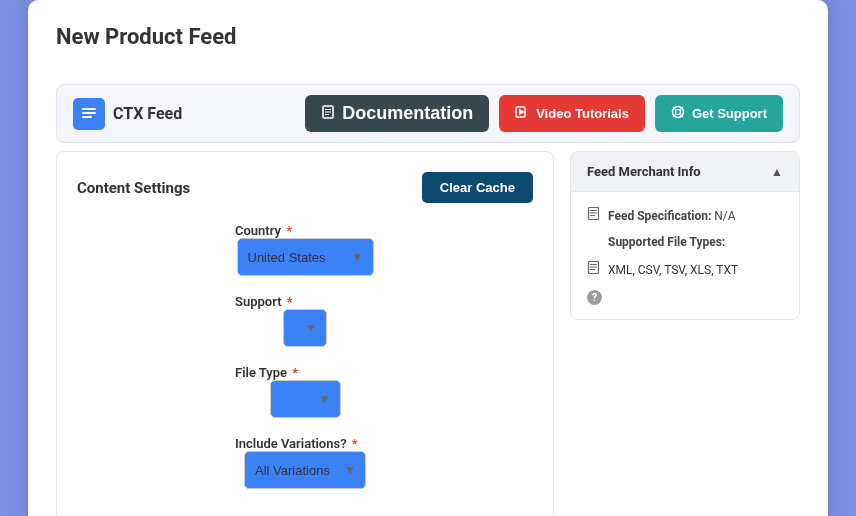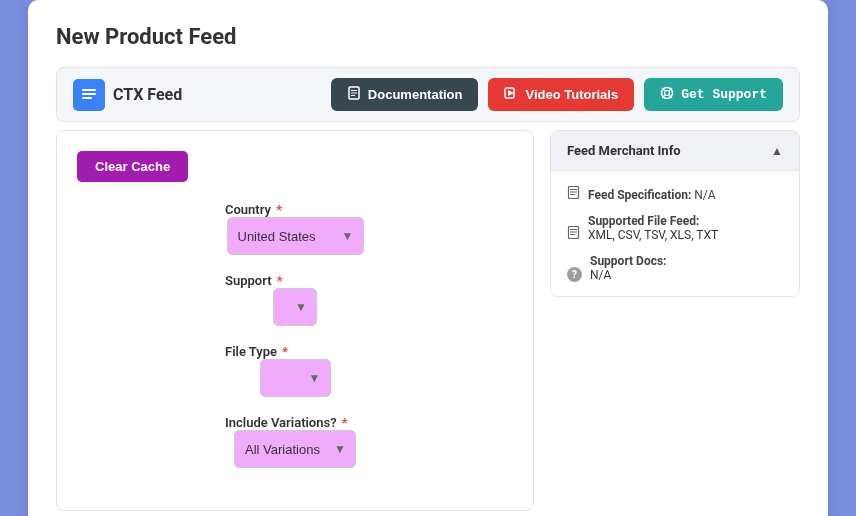--- a/index.html
+++ b/index.html
@@ -16,21 +16,21 @@
       background: #fff;
       border-radius: 10px;
       padding: 24px 28px 28px 28px;
       width: 800px;
       box-shadow: 0 2px 16px rgba(0,0,0,0.15);
     }
     .page-title {
       font-size: 22px;
       font-weight: 700;
       color: #333;
-      margin-bottom: 18px;
+      margin-bottom: 35px;
     }
     .header-bar {
       background: #f5f6fa;
       border: 1px solid #e2e4ea;
       border-radius: 8px;
       display: flex;
       align-items: center;
       padding: 10px 16px;
       margin-bottom: 8px;
       gap: 16px;
@@ -58,21 +58,21 @@
       display: flex;
       gap: 10px;
       margin-left: auto;
     }
     .btn-doc {
       background: #37474f;
       color: white;
       border: none;
       border-radius: 6px;
       padding: 8px 16px;
-      font-size: 13px;
+      font-size: 18px;
       font-weight: 600;
       cursor: pointer;
       display: flex;
       align-items: center;
       gap: 7px;
     }
     .btn-video {
       background: #e53935;
       color: white;
       border: none;
@@ -90,21 +90,20 @@
       color: white;
       border: none;
       border-radius: 6px;
       padding: 3px 16px;
       font-size: 13px;
       font-weight: 600;
       cursor: pointer;
       display: flex;
       align-items: center;
       gap: 7px;
-      font-family: Liberation Mono, monospace;
     }
     .main-content {
       display: flex;
       gap: 16px;
     }
     .content-settings {
       flex: 1;
       border: 1px solid #e2e4ea;
       border-radius: 8px;
       padding: 20px 20px 24px 20px;
@@ -114,21 +113,21 @@
       align-items: center;
       justify-content: space-between;
       margin-bottom: 20px;
     }
     .section-title {
       font-size: 15px;
       font-weight: 700;
       color: #333;
     }
     .btn-clear-cache {
-      background: #a21caf;
+      background: #0c4a6e;
       color: white;
       border: none;
       border-radius: 5px;
       padding: 8px 18px;
       font-size: 13px;
       font-weight: 600;
       cursor: pointer;
     }
     .form-row {
       display: flex;
@@ -164,36 +163,36 @@
       position: relative;
     }
     .select-wrapper select {
       width: 100%;
       height: 38px;
       border: 1px solid #ccc;
       border-radius: 5px;
       padding: 0 32px 0 10px;
       font-size: 13px;
       color: #333;
-      background: #f0abfc;
+      background: #3b82f6;
       appearance: none;
       -webkit-appearance: none;
       cursor: pointer;
     }
     .select-arrow {
       position: absolute;
       right: 10px;
       top: 50%;
       transform: translateY(-50%);
       pointer-events: none;
       color: #666;
       font-size: 12px;
     }
     .sidebar-panel {
-      width: 250px;
+      width: 230px;
       border: 1px solid #e2e4ea;
       border-radius: 8px;
       overflow: hidden;
       flex-shrink: 0;
       height: fit-content;
     }
     .sidebar-header {
       background: #f0f1f5;
       padding: 12px 16px;
       display: flex;
@@ -229,21 +228,21 @@
       font-size: 13px;
       color: #666;
       margin-top: 1px;
       flex-shrink: 0;
     }
     .sidebar-item-content strong {
       font-weight: 700;
     }
     .sidebar-item-value {
       display: block;
-      margin-top: 0;
+      margin-top: 14px;
       color: #333;
     }
     .help-icon {
       width: 15px;
       height: 15px;
       background: #9e9e9e;
       border-radius: 50%;
       display: inline-flex;
       align-items: center;
       justify-content: center;
@@ -304,20 +303,21 @@
             </svg>
         </span>
         <span>Get Support</span>
       </button>
     </div>
   </div>
 
   <div class="main-content">
     <div class="content-settings">
       <div class="section-header">
+        <span class="section-title">Content Settings</span>
         <button class="btn-clear-cache">Clear Cache</button>
       </div>
 
       <div class="form-row">
         <label class="form-label">
           <span>Country</span><span class="required-star"> *</span>
         </label>
         <div class="select-wrapper">
           <select>
             <option>United States</option>
@@ -397,27 +397,23 @@
         <div class="sidebar-item">
           <span class="sidebar-item-icon">
             <svg width="13" height="13" viewBox="0 0 13 13" fill="none">
                 <rect x="1.5" y="0.5" width="10" height="12" rx="1" stroke="#666" stroke-width="1.2"></rect>
                 <rect x="3" y="3" width="7" height="1" fill="#666"></rect>
                 <rect x="3" y="5.5" width="7" height="1" fill="#666"></rect>
                 <rect x="3" y="8" width="5" height="1" fill="#666"></rect>
               </svg>
           </span>
           <div class="sidebar-item-content">
-            <strong>Supported File Feed:</strong>
+            <strong>Supported File Types:</strong>
             <span class="sidebar-item-value">XML, CSV, TSV, XLS, TXT</span>
           </div>
         </div>
         <div class="sidebar-item">
           <span class="help-icon">?</span>
-          <div class="sidebar-item-content">
-            <strong>Support Docs:</strong>
-            <span class="sidebar-item-value">N/A</span>
-          </div>
         </div>
       </div>
     </div>
   </div>
 </div>
 
 </body></html>

